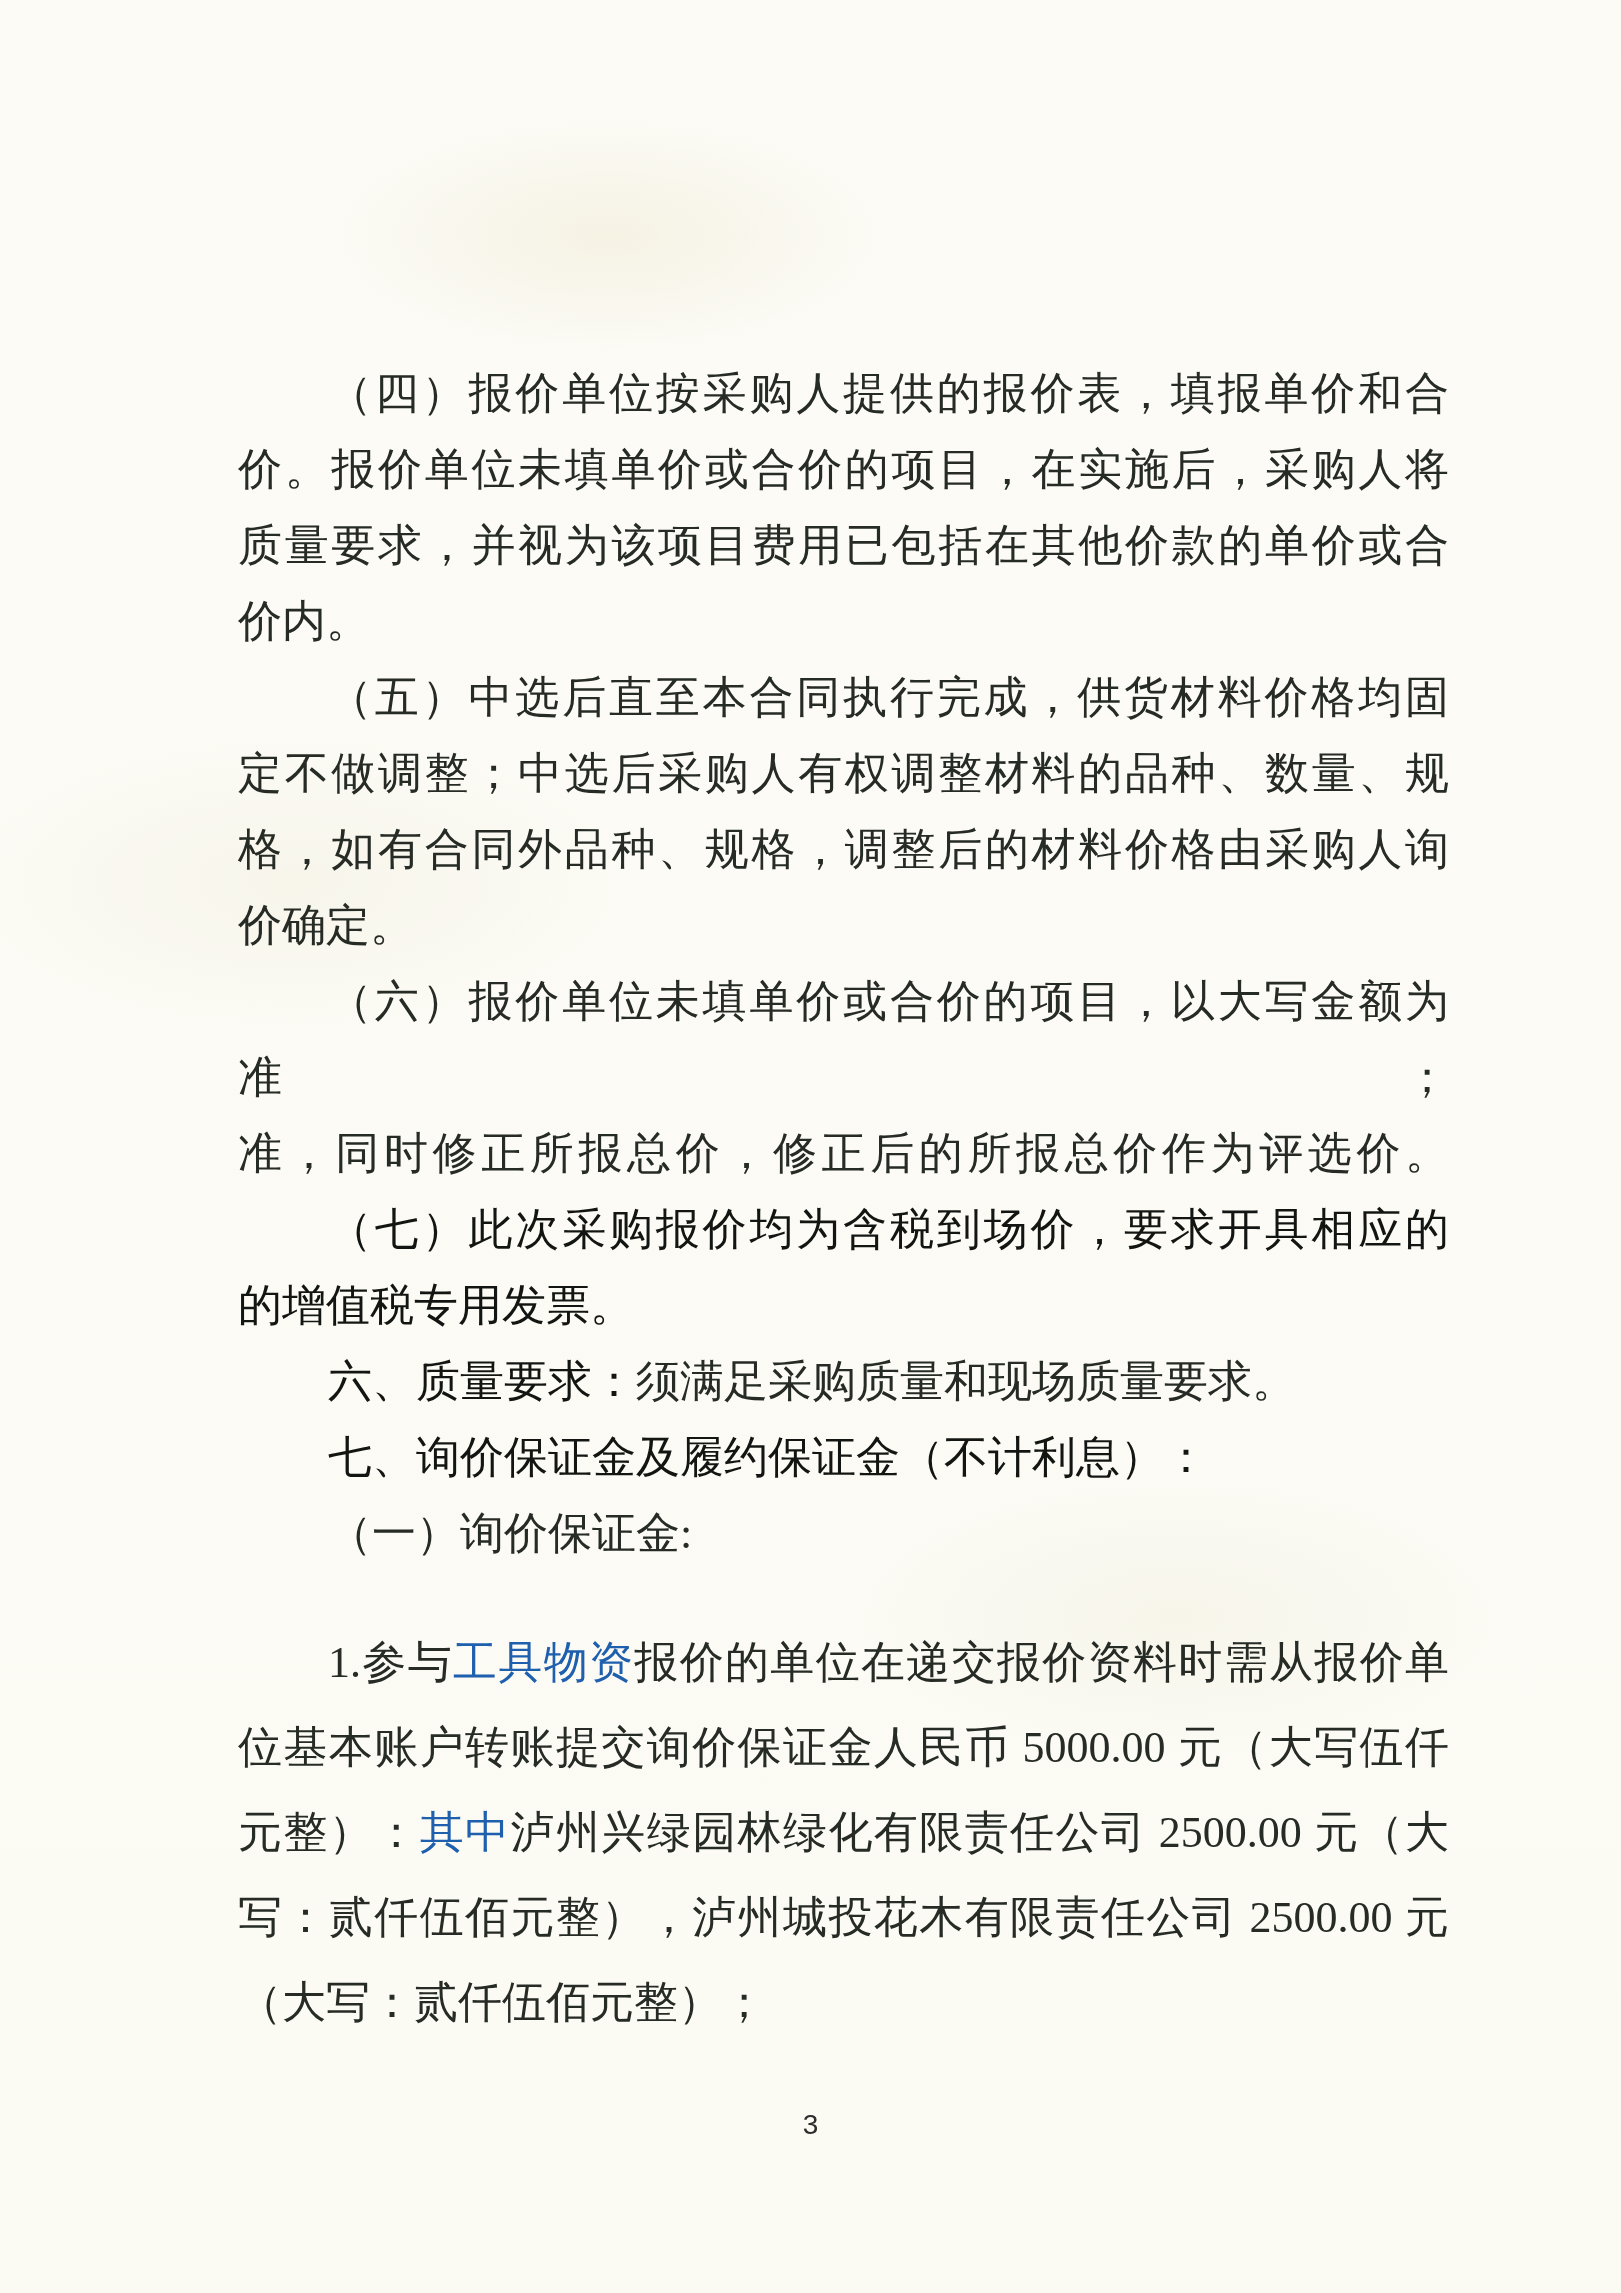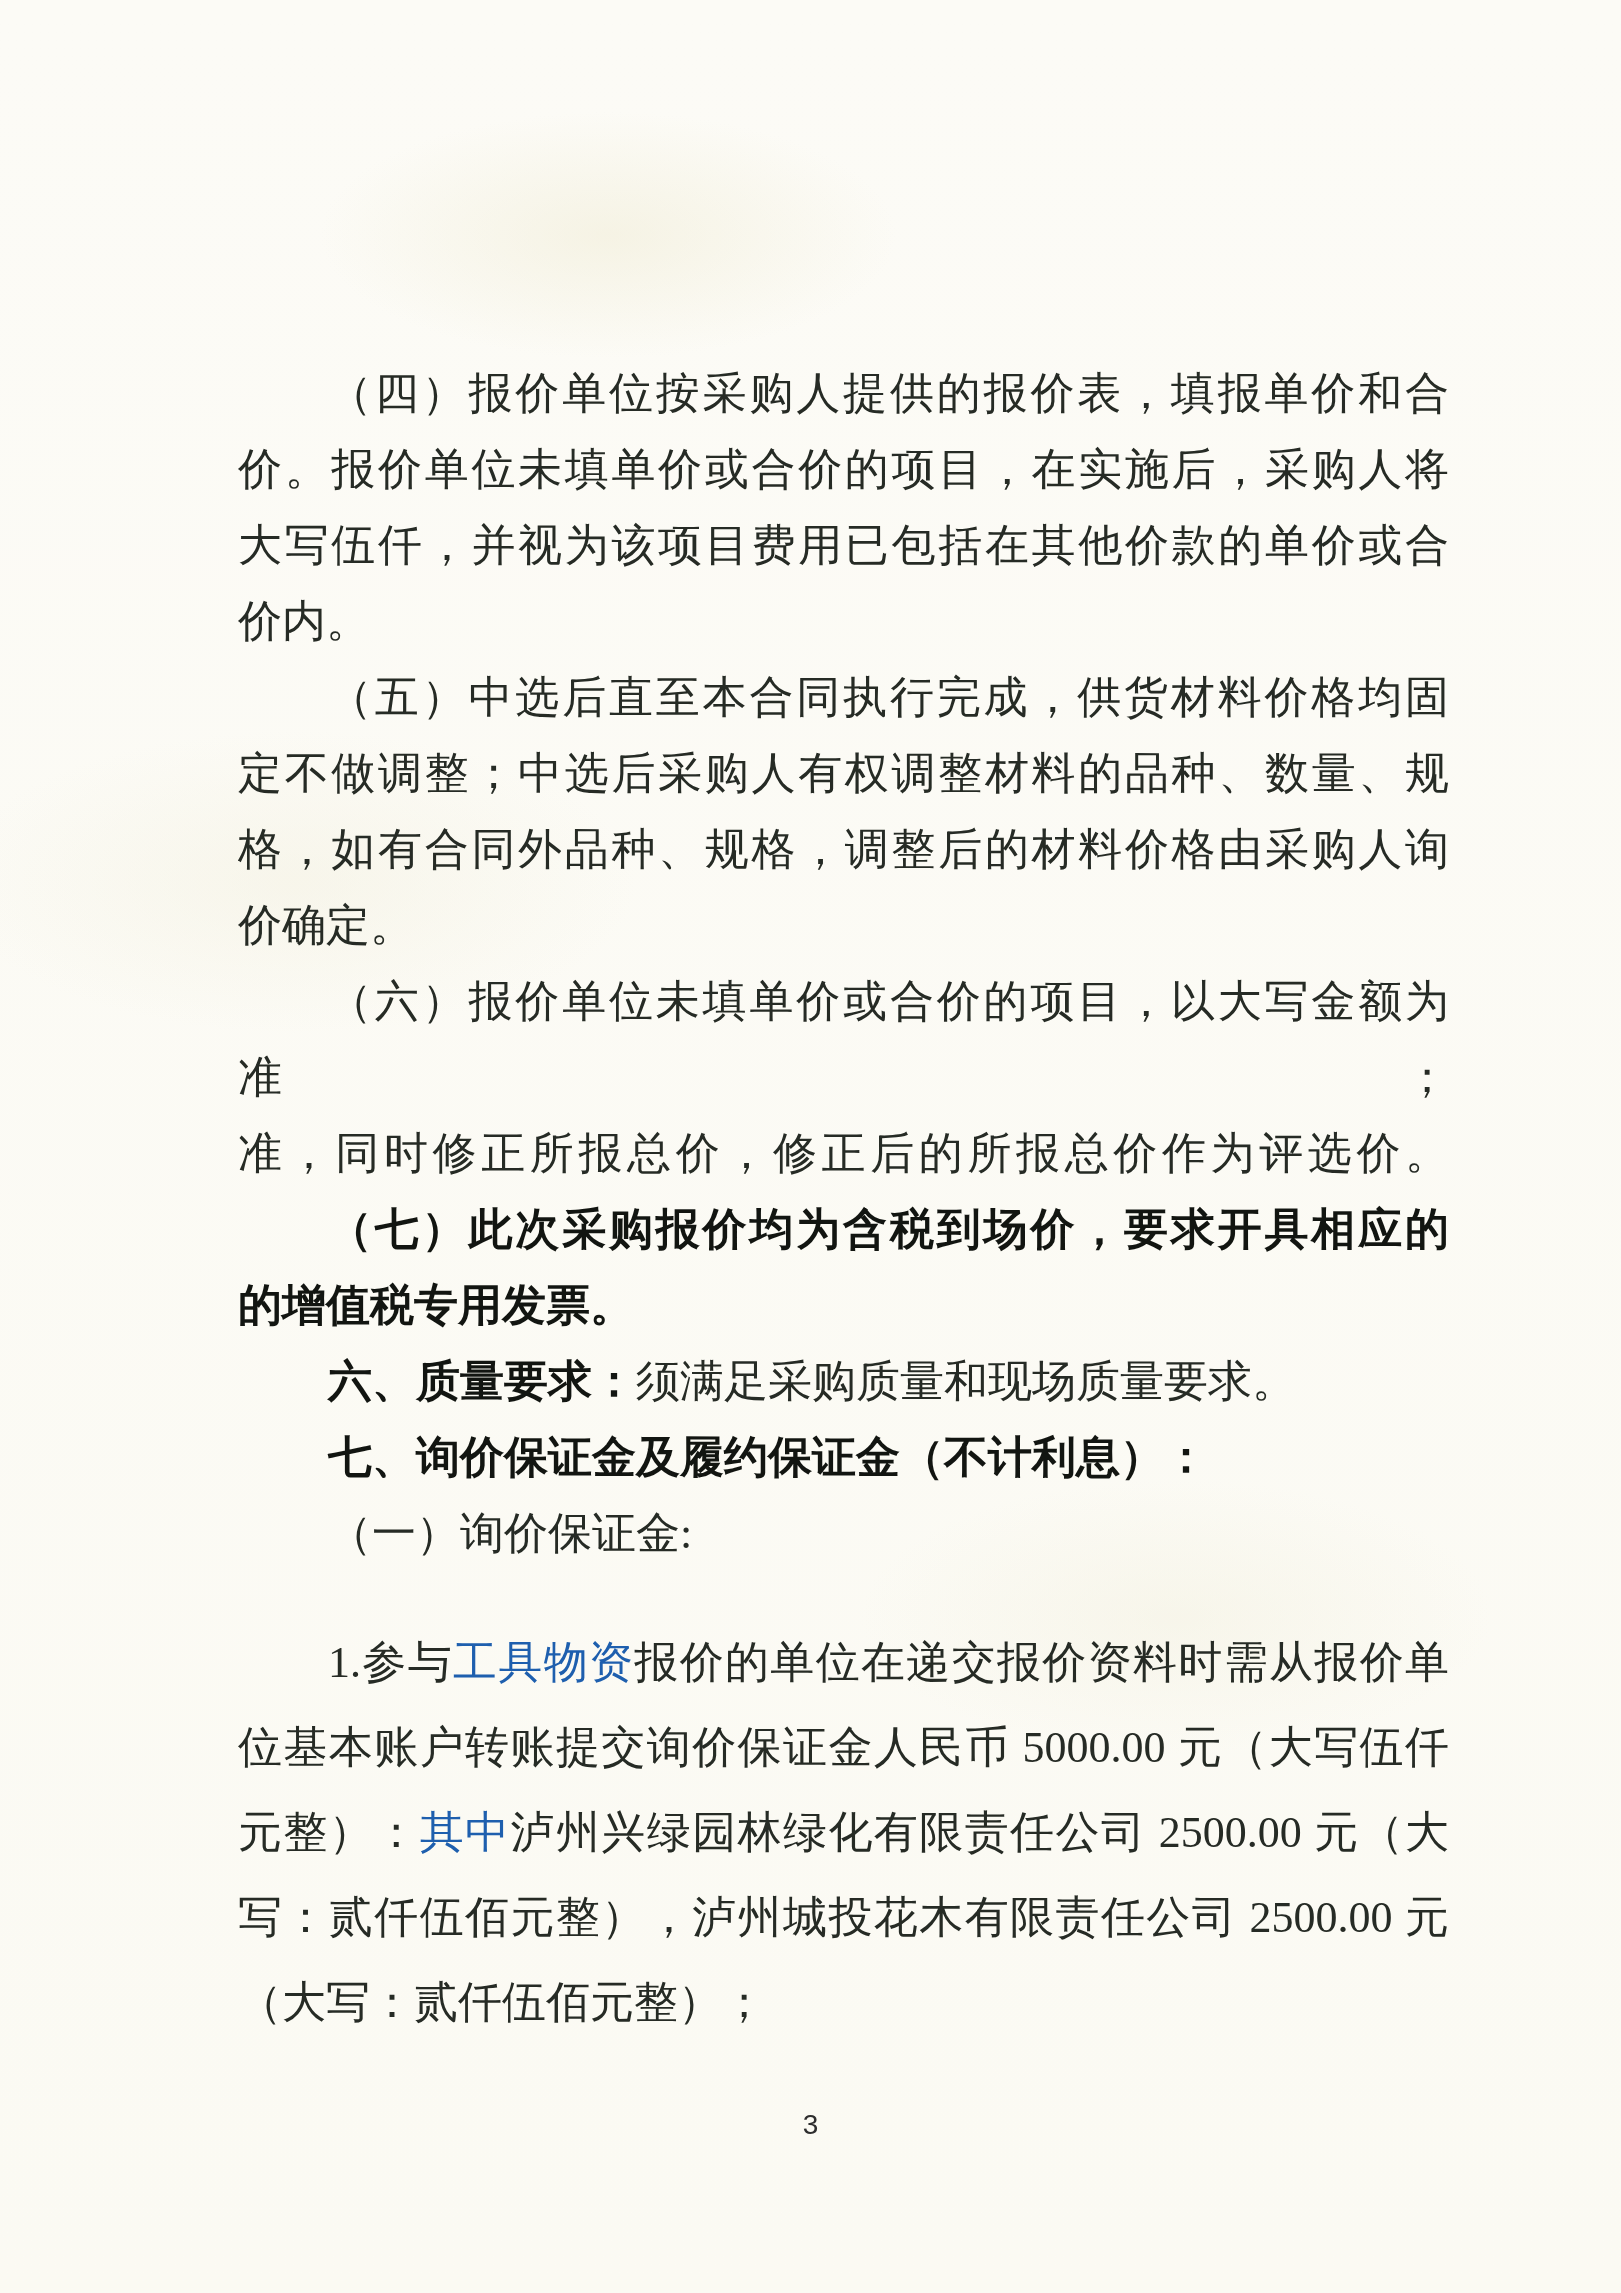--- a/index.html
+++ b/index.html
@@ -28,40 +28,40 @@
   #block-main   { top: 356px;  line-height: 76px; }
   #block-deposit{ top: 1620px; line-height: 85px; }
   .line { white-space: normal; }
   .line.ind { text-indent: 90px; }
   .line.just {
     text-align: justify;
     text-align-last: justify;
     text-justify: inter-character;
   }
   .seg-normal { font-weight: 400; color: #262b25; }
-  .seg-bold   { font-weight: 700; color: #121511; }
+  .seg-bold   { font-weight: 400; color: #121511; }
   .seg-blue   { font-weight: 400; color: #1e5fae; }
   .pagenum {
     position: absolute;
     top: 2109px; left: 0;
     width: 100%;
     text-align: center;
     font-family: "Liberation Sans", "DejaVu Sans", sans-serif;
     font-size: 28px;
     color: #2e2e2e;
   }
 </style>
 </head>
 <body>
 
 <div class="doc">
   <div class="block" id="block-main">
       <div class="line ind just"><span class="seg-normal">（四）报价单位按采购人提供的报价表，填报单价和合</span></div>
       <div class="line just"><span class="seg-normal">价。报价单位未填单价或合价的项目，在实施后，采购人将</span></div>
-      <div class="line just"><span class="seg-normal">大写伍仟，并视为该项目费用已包括在其他价款的单价或合</span></div>
+      <div class="line just"><span class="seg-normal">质量要求，并视为该项目费用已包括在其他价款的单价或合</span></div>
       <div class="line"><span class="seg-normal">价内。</span></div>
       <div class="line ind just"><span class="seg-normal">（五）中选后直至本合同执行完成，供货材料价格均固</span></div>
       <div class="line just"><span class="seg-normal">定不做调整；中选后采购人有权调整材料的品种、数量、规</span></div>
       <div class="line just"><span class="seg-normal">格，如有合同外品种、规格，调整后的材料价格由采购人询</span></div>
       <div class="line"><span class="seg-normal">价确定。</span></div>
       <div class="line ind just"><span class="seg-normal">（六）报价单位未填单价或合价的项目，以大写金额为准；</span></div>
       <div class="line just"><span class="seg-normal">准，同时修正所报总价，修正后的所报总价作为评选价。</span></div>
       <div class="line ind just"><span class="seg-bold">（七）此次采购报价均为含税到场价，要求开具相应的</span></div>
       <div class="line"><span class="seg-bold">的增值税专用发票。</span></div>
       <div class="line ind"><span class="seg-bold">六、质量要求：</span><span class="seg-normal">须满足采购质量和现场质量要求。</span></div>

